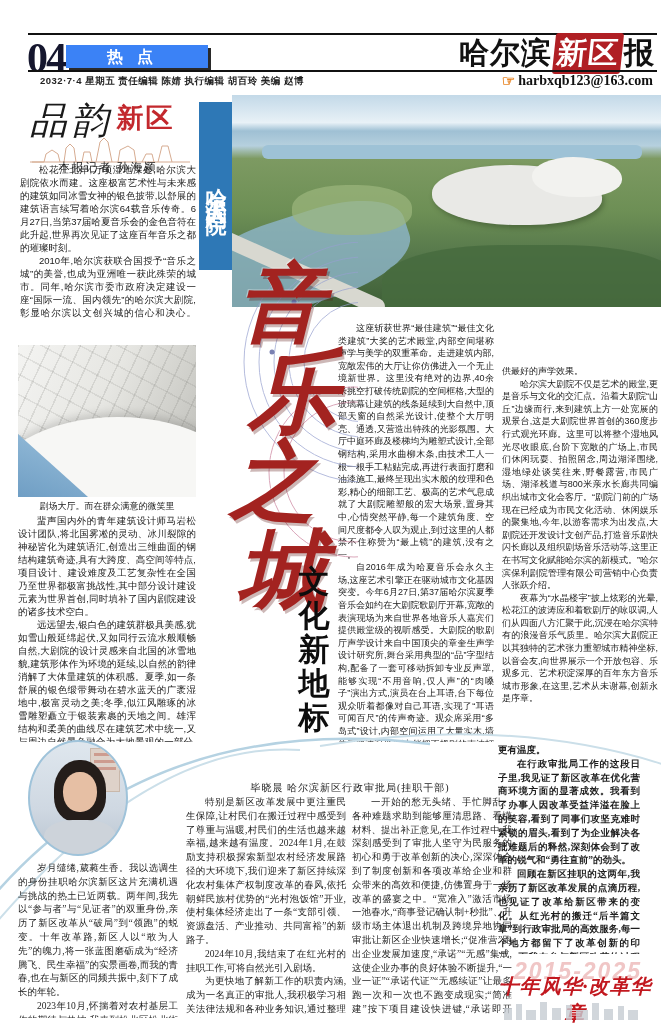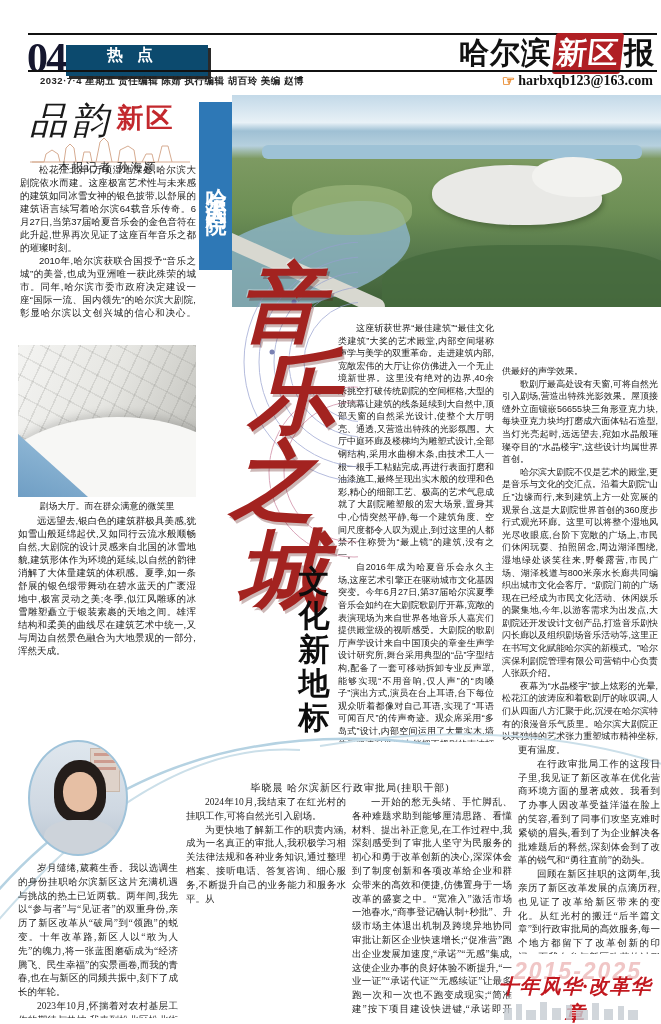--- a/index.html
+++ b/index.html
@@ -6,23 +6,23 @@
   html,body { background:#e9e9e9; }
   .page {
     position:relative; width:661px; height:1024px; margin:0 auto;
     background:#ffffff; overflow:hidden;
     font-family:"Liberation Sans", sans-serif; color:#1b1b1b;
   }
   
   .topline { position:absolute; left:28px; top:33px; width:629px; height:2px; background:#111; }
   .pagenum { position:absolute; left:27px; top:34px; font-family:"Liberation Serif",serif;
     font-size:42px; font-weight:bold; color:#15162e; letter-spacing:-2px; }
-  .section-badge { position:absolute; left:66px; top:45px; width:142px; height:31px;
-    background:#0c4a6e; color:#fff; font-size:16px; font-weight:bold; letter-spacing:14px;
-    text-align:center; line-height:23px; box-shadow:3px 3px 0 #2a2a2a;font-family:Liberation Mono, monospace; }
+  .section-badge { position:absolute; left:66px; top:45px; width:142px; height:23px;
+    background:#3b82f6; color:#fff; font-size:16px; font-weight:bold; letter-spacing:14px;
+    text-align:center; line-height:23px; box-shadow:3px 3px 0 #2a2a2a; }
   .masthead { position:absolute; right:6px; top:33px; font-family:"Liberation Serif",serif;
     font-weight:900; font-size:30px; color:#111; letter-spacing:1px; display:flex; align-items:center; }
   .mh-red { display:inline-block; background:#b01f24; color:#fff; padding:0 3px; margin:0 2px;
     transform:skewX(-6deg); border-radius:3px; }
   .hrule { position:absolute; left:28px; top:70px; width:629px; height:1.5px; background:#111; }
   .dateline { position:absolute; left:40px; top:75px; font-size:9.5px; font-weight:bold; color:#222; letter-spacing:.5px; }
   .email { position:absolute; right:8px; top:73px; font-family:"Liberation Serif",serif;
     font-size:14px; font-weight:bold; color:#111; display:flex; align-items:center; gap:3px; }
   .email-icon { color:#e8882a; font-size:15px; line-height:1; }
   
@@ -148,20 +148,21 @@
     <div class="ph" style="left:-20px; top:170px; width:180px; height:16px; background:#d8d8d0; border-radius:8px; transform:rotate(24deg);"></div>
   </div>
 
   <div class="photo-lobby">
     <div class="lobby-band"></div>
     <div class="lobby-sky"></div>
   </div>
   <div class="caption" style="left:18px; top:500px; width:178px; text-align:center;">剧场大厅。而在群众满意的微笑里</div>
 
   <div class="tcol body-sm" style="left:18px; top:514px; width:178px; height:228px; position:absolute;">
+    <p>蜚声国内外的青年建筑设计师马岩松设计团队,将北国雾凇的灵动、冰川裂隙的神秘皆化为建筑语汇,创造出三维曲面的钢结构建筑奇迹,具有大跨度、高空间等特点,项目设计、建设难度及工艺复杂性在全国乃至世界都极富挑战性,其中部分设计建设元素为世界首创,同时填补了国内剧院建设的诸多技术空白。</p>
     <p>远远望去,银白色的建筑群极具美感,犹如雪山般延绵起伏,又如同行云流水般顺畅自然,大剧院的设计灵感来自北国的冰雪地貌,建筑形体作为环境的延续,以自然的韵律消解了大体量建筑的体积感。夏季,如一条舒展的银色缎带舞动在碧水蓝天的广袤湿地中,极富灵动之美;冬季,似江风雕琢的冰雪雕塑矗立于银装素裹的天地之间。雄浑结构和柔美的曲线尽在建筑艺术中统一,又与周边自然景色融合为大地景观的一部分,浑然天成。</p>
   </div>
 
   <svg class="staff" width="134" height="330" viewBox="0 0 134 330">
     <g fill="none" stroke="#96a0cf" stroke-width="1" opacity=".7">
       <circle cx="140" cy="120" r="60"></circle>
         <circle cx="140" cy="120" r="75"></circle>
       <circle cx="140" cy="120" r="90"></circle>
         <circle cx="140" cy="120" r="105"></circle>
       <circle cx="140" cy="120" r="120"></circle>
@@ -191,21 +192,20 @@
     <div>地</div>
     <div>标</div>
   </div>
 
   <div class="tcol body-mid" style="left:338px; top:322px; width:156px; height:420px; position:absolute;">
     <p>这座斩获世界“最佳建筑”“最佳文化类建筑”大奖的艺术殿堂,内部空间堪称声学与美学的双重革命。走进建筑内部,宽敞宏伟的大厅让你仿佛进入一个无止境新世界。这里没有绝对的边界,40余米挑空打破传统剧院的空间框格,大型的玻璃幕让建筑的线条延续到大自然中,顶部天窗的自然采光设计,使整个大厅明亮、通透,又营造出特殊的光影氛围。大厅中庭环廊及楼梯均为雕塑式设计,全部钢结构,采用水曲柳木条,由技术工人一根一根手工粘贴完成,再进行表面打磨和油漆施工,最终呈现出实木般的纹理和色彩,精心的细部工艺、极高的艺术气息成就了大剧院雕塑般的宏大场景,置身其中,心情突然平静,每一个建筑角度、空间尺度都令人叹为观止,到过这里的人都禁不住称赞为“最上镜”的建筑,没有之一。</p>
     <p>自2016年成为哈夏音乐会永久主场,这座艺术引擎正在驱动城市文化基因突变。今年6月27日,第37届哈尔滨夏季音乐会如约在大剧院歌剧厅开幕,宽敞的表演现场为来自世界各地音乐人嘉宾们提供殿堂级的视听感受。大剧院的歌剧厅声学设计来自中国顶尖的章奎生声学设计研究所,舞台采用典型的“品”字型结构,配备了一套可移动拆卸专业反声罩,能够实现“不用音响,仅人声”的“肉嗓子”演出方式,演员在台上耳语,台下每位观众听着都像对自己耳语,实现了“耳语可闻百尺”的传声奇迹。观众席采用“多岛式”设计,内部空间运用了大量实木,墙体采取波浪形设计,能把不规则的声波打散,为观演者提</p>
   </div>
   <div class="tcol body-mid" style="left:502px; top:322px; width:156px; height:420px; position:absolute;">
     <p style="text-indent:0;margin-top:43px;">供最好的声学效果。</p>
-    <p>歌剧厅最高处设有天窗,可将自然光引入剧场,营造出特殊光影效果。屋顶接缝外立面镶嵌56655块三角形亚克力块,每块亚克力块均打磨成六面体钻石造型,当灯光亮起时,远远望去,宛如水晶般璀璨夺目的“水晶楼宇”,这些设计均属世界首创。</p>
     <p>哈尔滨大剧院不仅是艺术的殿堂,更是音乐与文化的交汇点。沿着大剧院“山丘”边缘而行,来到建筑上方一处宽展的观景台,这是大剧院世界首创的360度步行式观光环廊。这里可以将整个湿地风光尽收眼底,台阶下宽敞的广场上,市民们休闲玩耍、拍照留念,周边湖泽围绕,湿地绿处谈笑往来,野餐露营,市民广场、湖泽栈道与800米亲水长廊共同编织出城市文化会客厅。“剧院门前的广场现在已经成为市民文化活动、休闲娱乐的聚集地,今年,以游客需求为出发点,大剧院还开发设计文创产品,打造音乐剧快闪长廊以及组织剧场音乐活动等,这里正在书写文化赋能哈尔滨的新模式。”哈尔滨保利剧院管理有限公司营销中心负责人张跃介绍。</p>
     <p>夜幕为“水晶楼宇”披上炫彩的光晕,松花江的波涛应和着歌剧厅的咏叹调,人们从四面八方汇聚于此,沉浸在哈尔滨特有的浪漫音乐气质里。哈尔滨大剧院正以其独特的艺术张力重塑城市精神坐标,以音会友,向世界展示一个开放包容、乐观多元、艺术积淀深厚的百年东方音乐城市形象,在这里,艺术从未谢幕,创新永是序章。</p>
   </div>
 
   <svg class="arcs" width="661" height="324" viewBox="0 0 661 324">
     <path d="M-10,200 Q150,10 430,44" fill="none" stroke="#b5d2e2" stroke-width="2.5"></path>
     <path d="M-10,230 Q150,40 300,50" fill="none" stroke="#cbdfe9" stroke-width="2"></path>
     <path d="M320,46 Q520,14 680,70" fill="none" stroke="#cbdfe9" stroke-width="2"></path>
   </svg>
 
@@ -220,27 +220,28 @@
     <div class="pt-body"></div>
   </div>
 
   <div class="bot-byline">毕晓晨 哈尔滨新区行政审批局(挂职干部)</div>
 
   <div class="tcol kai" style="left:18px; top:862px; width:160px; height:156px; position:absolute; z-index:2;">
     <p>岁月缱绻,葳蕤生香。我以选调生的身份挂职哈尔滨新区这片充满机遇与挑战的热土已近两载。两年间,我先以“参与者”与“见证者”的双重身份,亲历了新区改革从“破局”到“领跑”的蜕变。十年改革路,新区人以“敢为人先”的魄力,将一张蓝图磨砺成为“经济腾飞、民生幸福”的实景画卷,而我的青春,也在与新区的同频共振中,刻下了成长的年轮。</p>
     <p>2023年10月,怀揣着对农村基层工作的期待与热忱,我来到松北区松北街道红光村挂职任党支部书记助理。红光</p>
   </div>
   <div class="tcol kai" style="left:186px; top:796px; width:160px; height:222px; position:absolute; z-index:2;">
+    <p>特别是新区改革发展中更注重民生保障,让村民们在搬迁过程中感受到了尊重与温暖,村民们的生活也越来越幸福,越来越有温度。2024年1月,在鼓励支持积极探索新型农村经济发展路径的大环境下,我们迎来了新区持续深化农村集体产权制度改革的春风,依托朝鲜民族村优势的“光村泡饭馆”开业,使村集体经济走出了一条“支部引领、资源盘活、产业推动、共同富裕”的新路子。</p>
     <p>2024年10月,我结束了在红光村的挂职工作,可将自然光引入剧场。</p>
     <p>为更快地了解新工作的职责内涵,成为一名真正的审批人,我积极学习相关法律法规和各种业务知识,通过整理档案、接听电话、答复咨询、细心服务,不断提升自己的业务能力和服务水平。从</p>
   </div>
   <div class="tcol kai" style="left:352px; top:796px; width:160px; height:222px; position:absolute; z-index:2;">
     <p>一开始的愁无头绪、手忙脚乱、各种难题求助到能够厘清思路、看懂材料、提出补正意见,在工作过程中,我深刻感受到了审批人坚守为民服务的初心和勇于改革创新的决心,深深体会到了制度创新和各项改革给企业和群众带来的高效和便捷,仿佛置身于一场改革的盛宴之中。“宽准入”激活市场一池春水,“商事登记确认制+秒批”、升级市场主体退出机制及跨境异地协同审批让新区企业快速增长;“促准营”跑出企业发展加速度,“承诺”“无感”集成,这使企业办事的良好体验不断提升,“一业一证”“承诺代证”“无感续证”让最多跑一次和一次也不跑变成现实;“简准建”按下项目建设快进键,“承诺即开工”创造建设项目审批新速度,简易低风险项目审批服务质量不断提升;“优服务”打造营商环境新高地,“签约即发证(照)”“企业管家”“24小时不打烊”特色服务和精准代办等让政务服务</p>
   </div>
-  <div class="tcol kai" style="left:518px; top:744px; width:142px; height:210px; position:absolute; z-index:2;">
+  <div class="tcol kai" style="left:498px; top:744px; width:142px; height:210px; position:absolute; z-index:2;font-weight:bold;">
     <p style="text-indent:0;">更有温度。</p>
     <p>在行政审批局工作的这段日子里,我见证了新区改革在优化营商环境方面的显著成效。我看到了办事人因改革受益洋溢在脸上的笑容,看到了同事们攻坚克难时紧锁的眉头,看到了为企业解决各批难题后的释然,深刻体会到了改革的锐气和“勇往直前”的劲头。</p>
     <p>回顾在新区挂职的这两年,我亲历了新区改革发展的点滴历程,也见证了改革给新区带来的变化。从红光村的搬迁“后半篇文章”到行政审批局的高效服务,每一个地方都留下了改革创新的印记。而我在参与新区改革的过程中,也收获了成长和感悟。“改革只有进行时,没有完成时。”站在新区获批十周年的节点,我深知:青春的答案,不在纸上,而在脚下;改革的华章,不在文件里,而在群众满意的微笑里。</p>
   </div>
 
   <div class="banner">
     <div class="banner-years">2015-2025</div>
     <div class="banner-slogan">十年风华·改革华章</div>
     <svg class="banner-sky" width="150" height="20" viewBox="0 0 150 20">
       <g fill="#c6ccd3">

